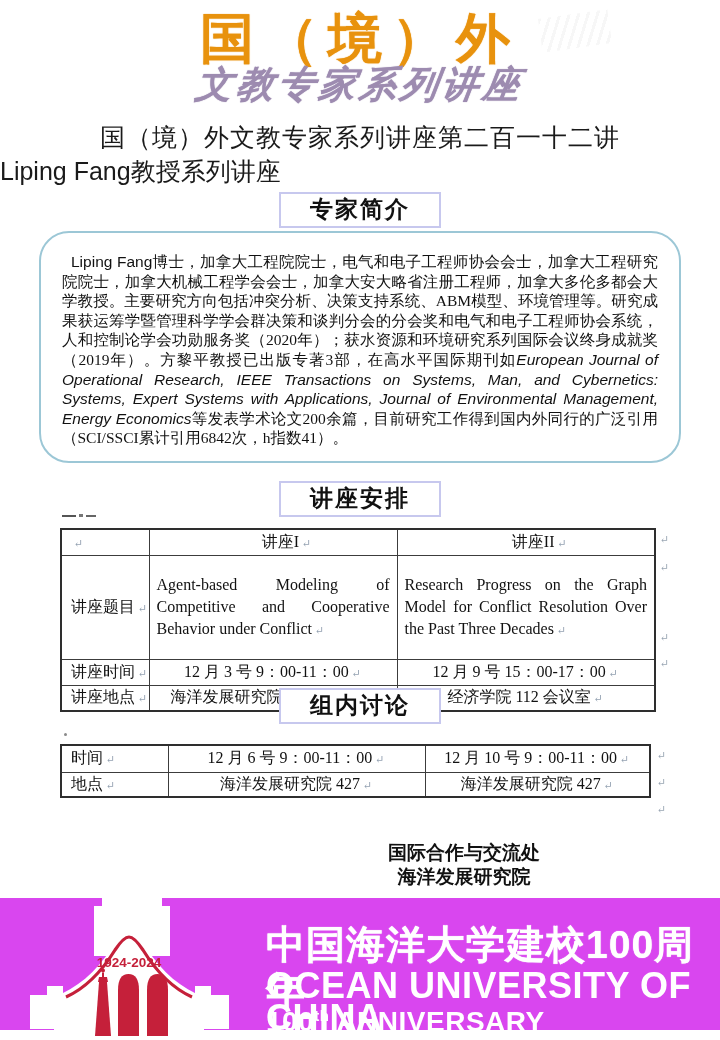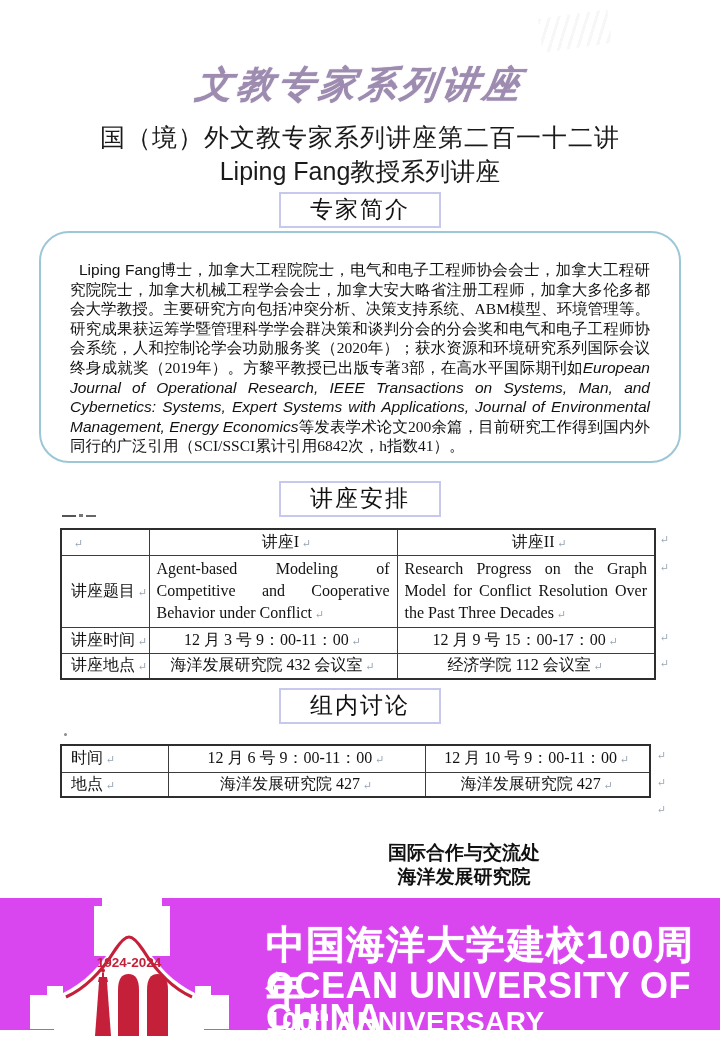--- a/index.html
+++ b/index.html
@@ -16,49 +16,49 @@
          font-family:"Liberation Sans","DejaVu Sans",sans-serif;
          font-weight:800;font-style:italic;font-size:37px;line-height:38px;
          color:#9D8BB0;letter-spacing:4px;text-shadow:0 0 1px #9D8BB0;}
   .wm{position:absolute;top:14px;left:540px;width:70px;height:34px;
       background:repeating-linear-gradient(115deg,#bbb 0 3px,transparent 3px 9px);
       opacity:.12;transform:rotate(-8deg);}
 
   
   .title1{position:absolute;top:122px;left:0;width:100%;text-align:center;
           font-size:25px;line-height:32px;color:#1a1a1a;letter-spacing:1px;}
-  .title2{position:absolute;top:155px;left:0;width:100%;text-align:center;
+  .title2{position:absolute;top:155px;left:0;width:100%;text-align:left;
           font-size:25px;line-height:32px;color:#1a1a1a;}
   .title2 .latin{font-family:"Liberation Sans","DejaVu Sans",sans-serif;}
 
   
   .badge{position:absolute;left:50%;transform:translateX(-50%);
          border:2px solid #C7C8EE;background:#fff;padding:2px 29px;
-         font-size:23px;line-height:28px;color:#111;letter-spacing:2px;}
+         font-size:23px;line-height:28px;color:#111;letter-spacing:2px;font-weight:bold;}
 
   
   .bio{position:absolute;top:231px;left:39px;width:642px;height:232px;
        border:2px solid #9CC7D6;border-radius:30px;box-sizing:border-box;
        padding:11px 13px 0 13px;}
-  .bio p{margin:16px;font-size:15.5px;line-height:19.6px;color:#111;
+  .bio p{margin:8px;font-size:15.5px;line-height:19.6px;color:#111;
          text-align:justify;text-indent:9px;}
   .bio .jrn{font-family:"Liberation Sans","DejaVu Sans",sans-serif;font-style:italic;}
   .bio .latin{font-family:"Liberation Sans","DejaVu Sans",sans-serif;}
 
   
   table.tbl{position:absolute;border-collapse:collapse;table-layout:fixed;
             background:#fff;}
   table.tbl td{border:1.5px solid #3c3c3c;font-size:16px;color:#111;
                vertical-align:middle;overflow:hidden;}
   table.t1{top:528px;left:60px;width:594px;border:2px solid #2e2e2e;}
   table.t2{top:744px;left:60px;width:589px;border:2px solid #2e2e2e;}
   td.lab{text-align:left;padding-left:9px;}
   td.hdr{text-align:center;padding-left:28px;}
   td.eng{font-family:"Liberation Serif","DejaVu Serif",serif;
-         text-align:justify;padding:2px 7px;line-height:22px;vertical-align:top;}
+         text-align:justify;padding:18px 7px;line-height:22px;vertical-align:top;}
   td.cn{text-align:center;padding-left:0;}
   td.top{vertical-align:top;padding-top:2px;}
   .pilc{color:#94A2B2;font-size:11px;margin-left:3px;}
   .rowend{position:absolute;color:#9AA6B4;font-size:11px;line-height:11px;}
   .tick{position:absolute;left:64px;top:733px;width:3px;height:3px;
         background:#8a8a8a;border-radius:50%;}
   .artifact{position:absolute;left:62px;top:511px;width:36px;height:6px;
         background:
           linear-gradient(#555,#555) 0 4px/14px 2px no-repeat,
           linear-gradient(#777,#777) 17px 3px/4px 3px no-repeat,
@@ -86,20 +86,21 @@
   .b-en2 sup{font-size:15px;vertical-align:super;}
   .b-en2 .rest{margin-left:7px;}
 </style>
 </head>
 <body>
 
 <div class="page">
 
   <div class="wm"></div>
 
+  <div class="logo1">国（境）外</div>
   <div class="logo2">
     <span>文教专家系列讲座</span>
   </div>
 
   <div class="title1">国（境）外文教专家系列讲座第二百一十二讲</div>
   <div class="title2">
     <span class="latin">Liping Fang</span><span>教授系列讲座</span>
   </div>
 
   <div class="badge" style="top:192px">

